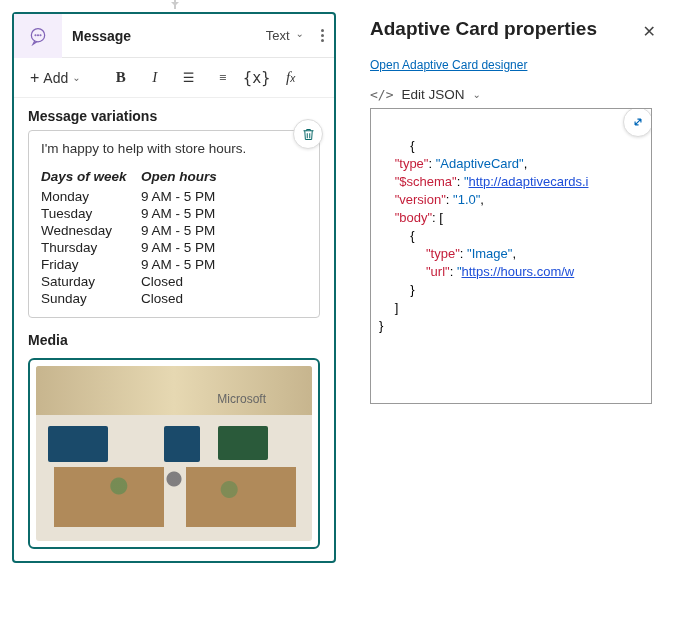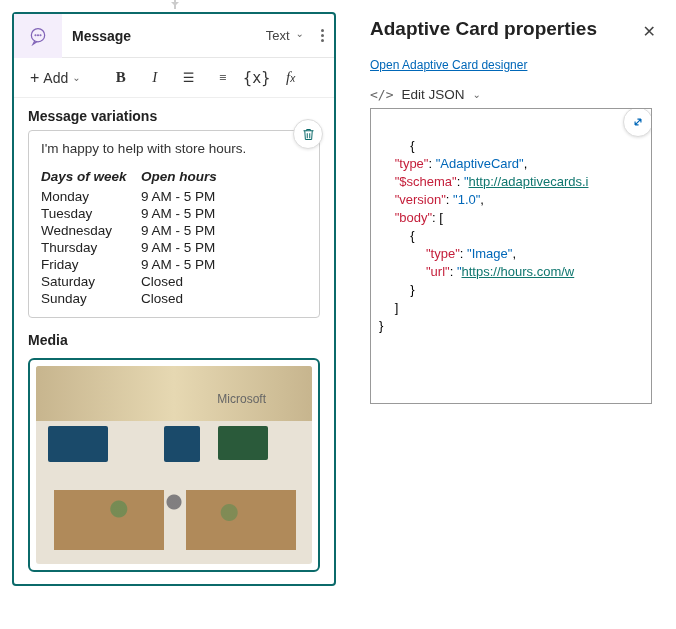--- a/index.html
+++ b/index.html
@@ -31,21 +31,21 @@
 .section-title { font-weight: 600; font-size: 14px; color: #222; margin-bottom: 6px; }
 .variation-box { border: 1px solid #ccc; border-radius: 4px; padding: 10px 12px; position: relative; }
 .intro { font-size: 13.5px; color: #333; margin-bottom: 12px; }
 .hours-grid { display: grid; grid-template-columns: 100px 1fr; font-size: 13.5px; color: #222; }
 .hours-grid .hdr { font-weight: 700; padding-bottom: 4px; font-style: italic; }
 .hours-grid div { padding: 1px 0; }
 .trash { position: absolute; right: -4px; top: -12px; width: 30px; height: 30px; border-radius: 50%; background: #fff; border: 1px solid #ddd; display: flex; align-items: center; justify-content: center; cursor: pointer; box-shadow: 0 1px 3px rgba(0,0,0,.1); }
 .trash svg { width: 15px; height: 15px; stroke: #0b6a6a; fill: none; stroke-width: 1.6; }
 
 .media-box { border: 2px solid #0b6a6a; border-radius: 6px; padding: 6px; margin: 0 14px; }
-.media-img { width: 100%; height: 198px; border-radius: 3px; background: linear-gradient(#d9c9a4 0 28%, #e8e2d6 28% 100%); position: relative; overflow: hidden; }
+.media-img { width: 100%; height: 175px; border-radius: 3px; background: linear-gradient(#d9c9a4 0 28%, #e8e2d6 28% 100%); position: relative; overflow: hidden; }
 .ms-sign { position: absolute; right: 46px; top: 26px; font-size: 12px; color: #666; font-weight: 400; }
 .ceiling { position: absolute; top: 0; left: 0; right: 0; height: 28%; background: linear-gradient(90deg, #c7b58e, #e6d8b2, #c7b58e); }
 .screen { position: absolute; background: #1a4a6a; border-radius: 2px; }
 .screen.s1 { left: 12px; top: 60px; width: 60px; height: 36px; }
 .screen.s2 { left: 128px; top: 60px; width: 36px; height: 36px; }
 .screen.s3 { right: 44px; top: 60px; width: 50px; height: 34px; background: #2a5a3a; }
 .table { position: absolute; bottom: 14px; height: 60px; background: #b08a5a; }
 .table.t1 { left: 18px; width: 110px; }
 .table.t2 { left: 150px; width: 110px; }
 .crowd { position: absolute; bottom: 20px; left: 0; right: 0; height: 70px; background: radial-gradient(circle at 30% 50%, rgba(80,140,80,.6) 0 8px, transparent 9px), radial-gradient(circle at 50% 40%, rgba(60,60,70,.6) 0 7px, transparent 8px), radial-gradient(circle at 70% 55%, rgba(80,140,80,.5) 0 8px, transparent 9px); }
@@ -55,21 +55,21 @@
 .close-x { position: absolute; right: 20px; top: 22px; cursor: pointer; font-size: 16px; color: #444; }
 .link { display: inline-block; margin-top: 18px; color: #0067b8; font-size: 12px; text-decoration: underline; cursor: pointer; }
 .edit-json-row { display: flex; align-items: center; gap: 8px; margin-top: 14px; font-size: 13.5px; color: #333; cursor: pointer; }
 .edit-json-row .code-ic { color: #666; font-family: monospace; font-size: 13px; }
 .json-box { border: 1px solid #999; margin-top: 6px; padding: 10px 8px; height: 296px; font-family: Consolas, monospace; font-size: 13px; line-height: 18px; position: relative; overflow: hidden; white-space: pre; }
 .expand { position: absolute; right: -2px; top: -2px; width: 30px; height: 30px; border-radius: 50%; background: #fff; border: 1px solid #ddd; display: flex; align-items: center; justify-content: center; color: #0067b8; cursor: pointer; box-shadow: 0 1px 3px rgba(0,0,0,.12); }
 .expand svg { width: 14px; height: 14px; stroke: #0067b8; stroke-width: 2; fill: none; }
 .j-brace { color: #000; }
 .j-key { color: #c41e3a; }
 .j-str { color: #0067b8; }
-.j-url { color: #0f766e; text-decoration: underline; }
+.j-url { color: #1d4ed8; text-decoration: underline; }
 .j-punc { color: #000; }
 .chev { font-size: 10px; color: #666; }
 </style>
 </head>
 <body>
 
 <div class="left-panel">
   <div class="flow-tail"></div>
   <div class="card">
     <div class="card-header">

